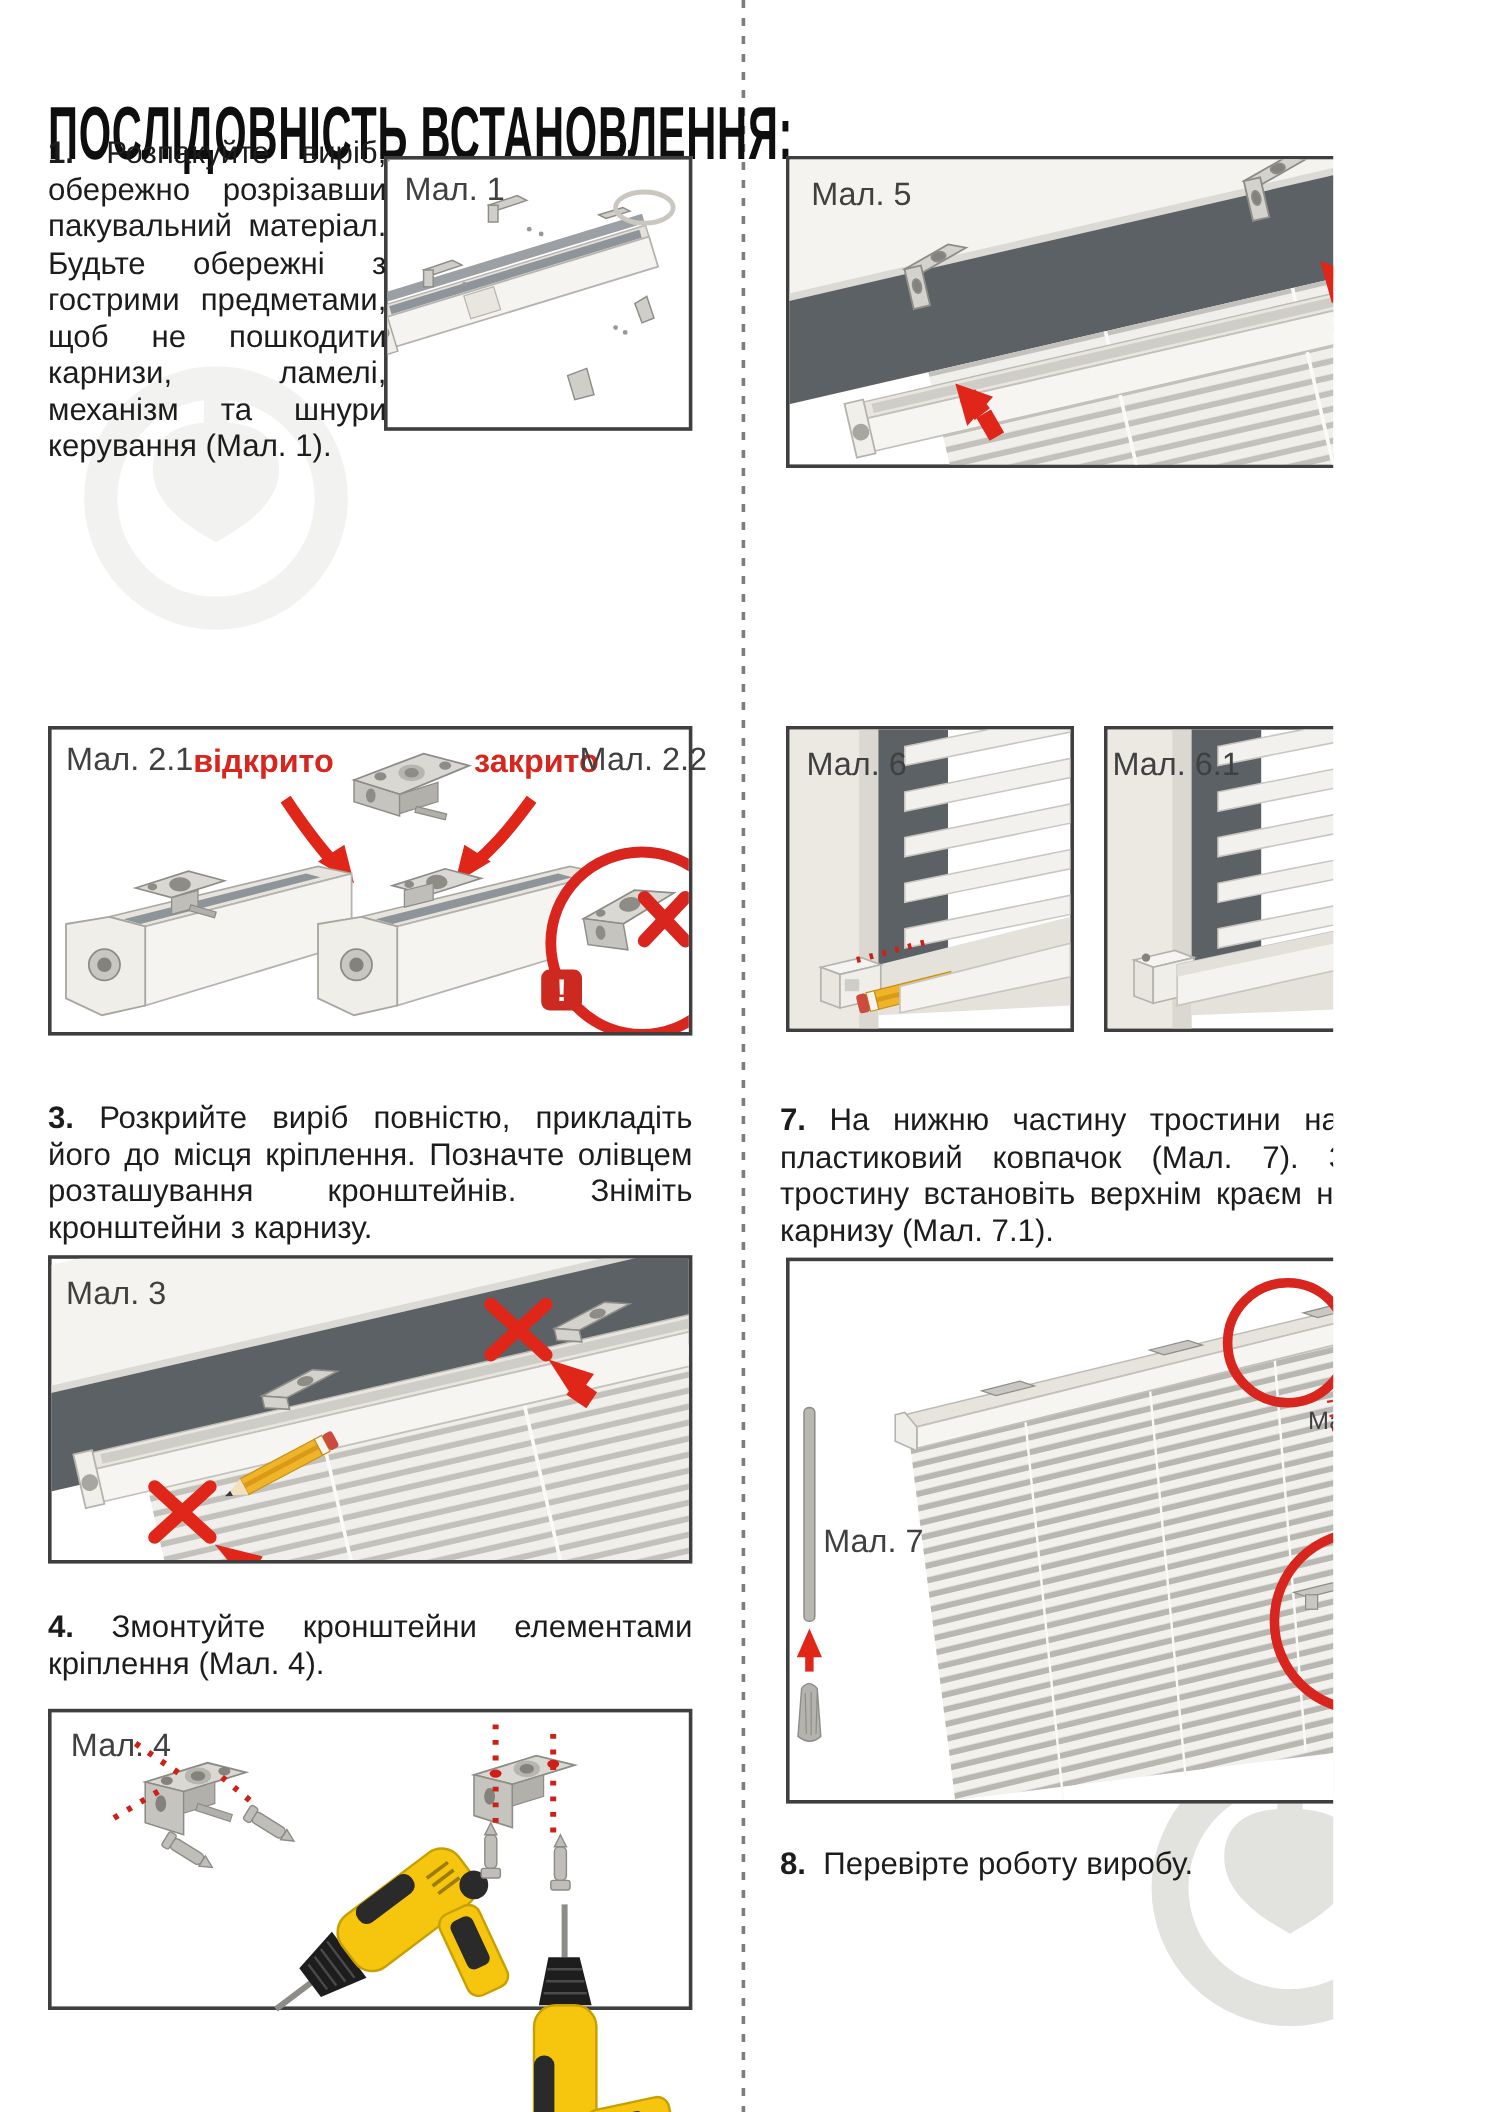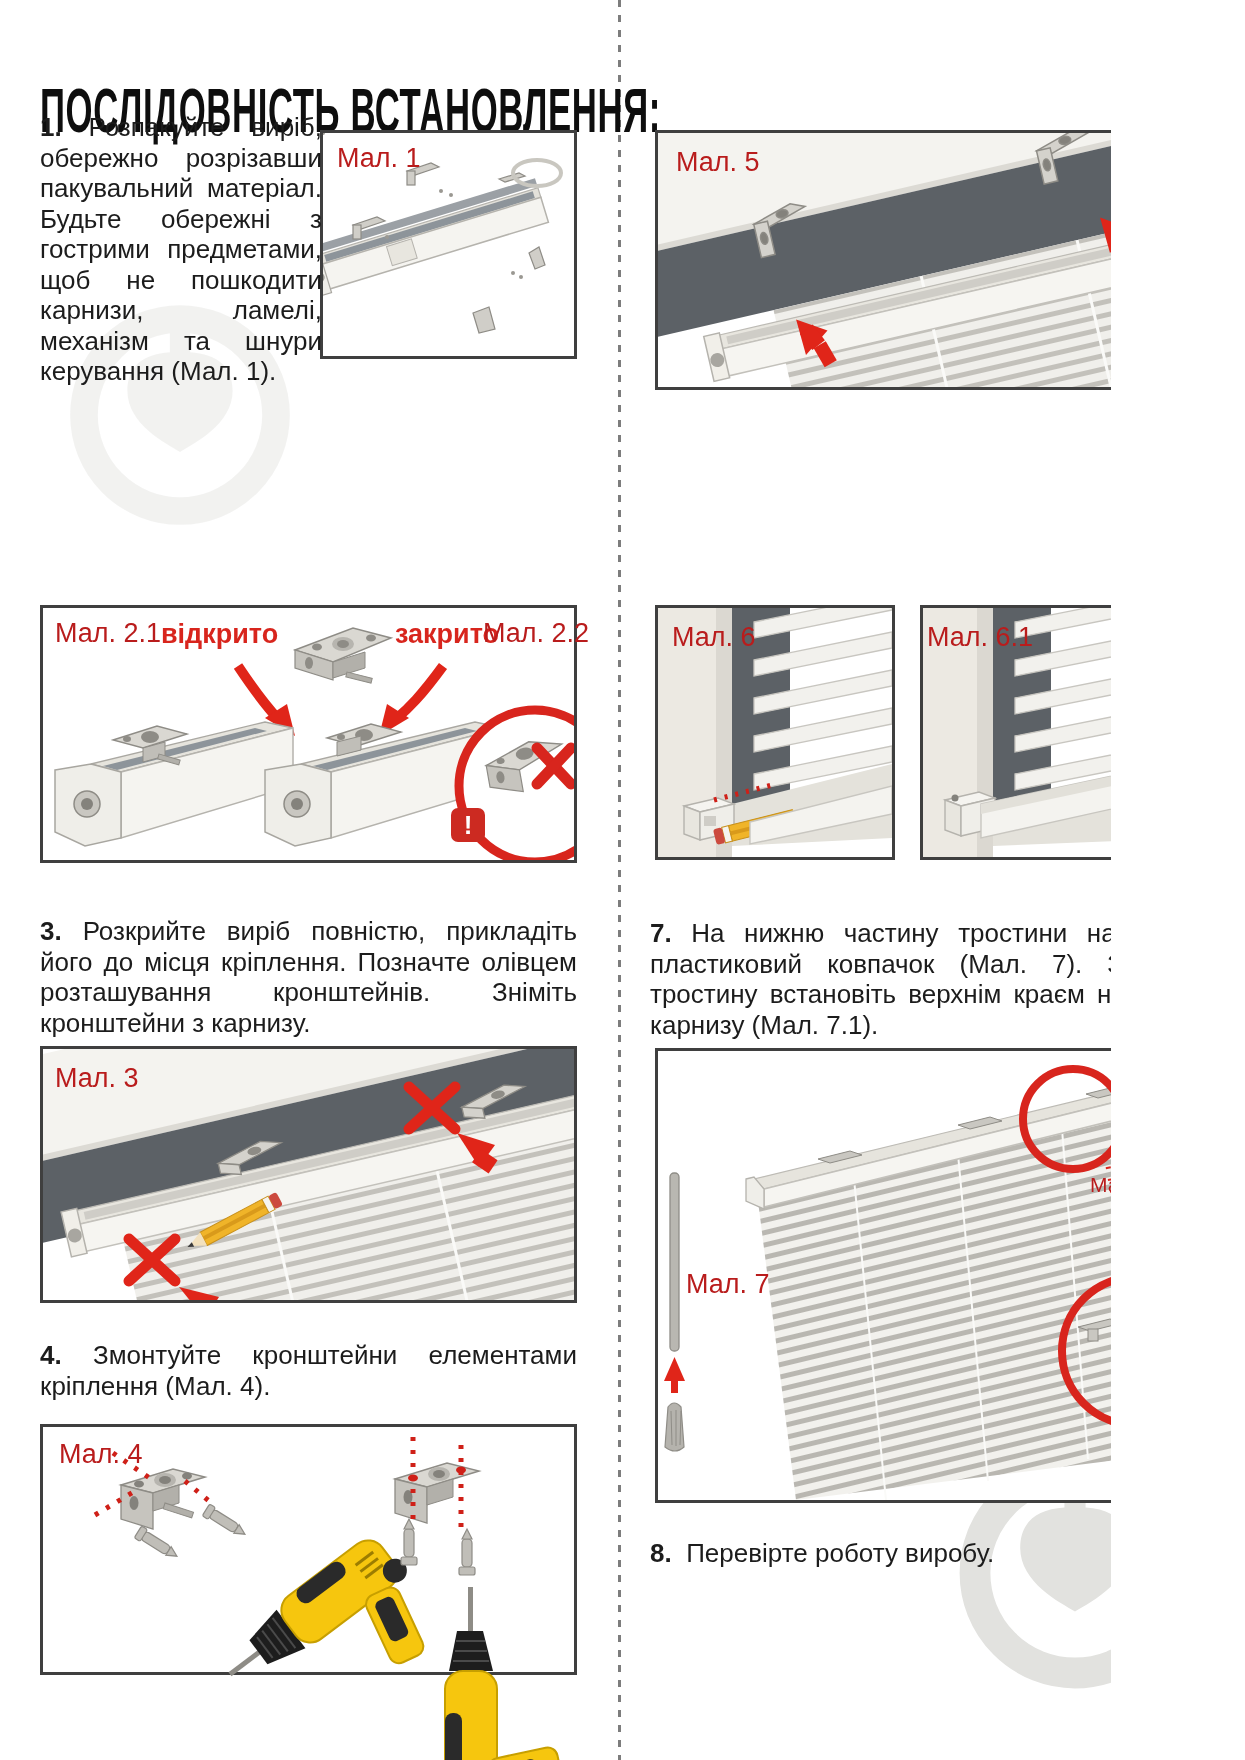--- a/index.html
+++ b/index.html
@@ -7,21 +7,21 @@
         font-family:"Liberation Sans",sans-serif;color:#1c1c1c;overflow:hidden;}
   .divider{position:absolute;left:618px;top:0;height:1760px;width:3px;
         background:repeating-linear-gradient(180deg,#7d7d7d 0 7px,transparent 7px 15px);}
   .title{position:absolute;left:40px;top:36px;font-size:56px;font-weight:800;color:#0e0e0e;
         white-space:nowrap;transform:scale(0.62,1.12);transform-origin:left top;letter-spacing:1px;}
   .step{position:absolute;font-size:26px;line-height:30.5px;text-align:justify;margin:0;}
   .step b{font-weight:700;}
   .nogap{text-align:left;}
   .fig{position:absolute;background:#fff;border:3px solid #3f3f3f;z-index:1;}
   .fig svg{display:block;position:absolute;left:0;top:0;}
-  .figlabel{position:absolute;font-size:27px;color:#b91c1c;z-index:3;white-space:nowrap;}
+  .figlabel{position:absolute;font-size:27px;color:#404040;z-index:3;white-space:nowrap;}
   .redlabel{position:absolute;font-size:27px;font-weight:700;color:#d8251d;z-index:3;white-space:nowrap;}
   .warnicon{display:inline-block;width:26px;height:26px;background:#cc2a21;border-radius:5px;
         color:#fff;text-align:center;font-weight:800;font-size:20px;line-height:27px;
         vertical-align:-4px;margin-right:7px;}
   .badge{position:absolute;width:34px;height:34px;background:#cc2a21;border-radius:7px;color:#fff;
         text-align:center;font-weight:800;font-size:26px;line-height:34px;z-index:3;}
   .watermark{position:absolute;z-index:0;}
   .pagenum{position:absolute;left:1203px;top:1702px;width:2px;height:58px;background:#b2b2b2;}
   .pagenum span{position:absolute;left:10px;top:-4px;font-size:26px;color:#4a4a4a;}
 </style>

